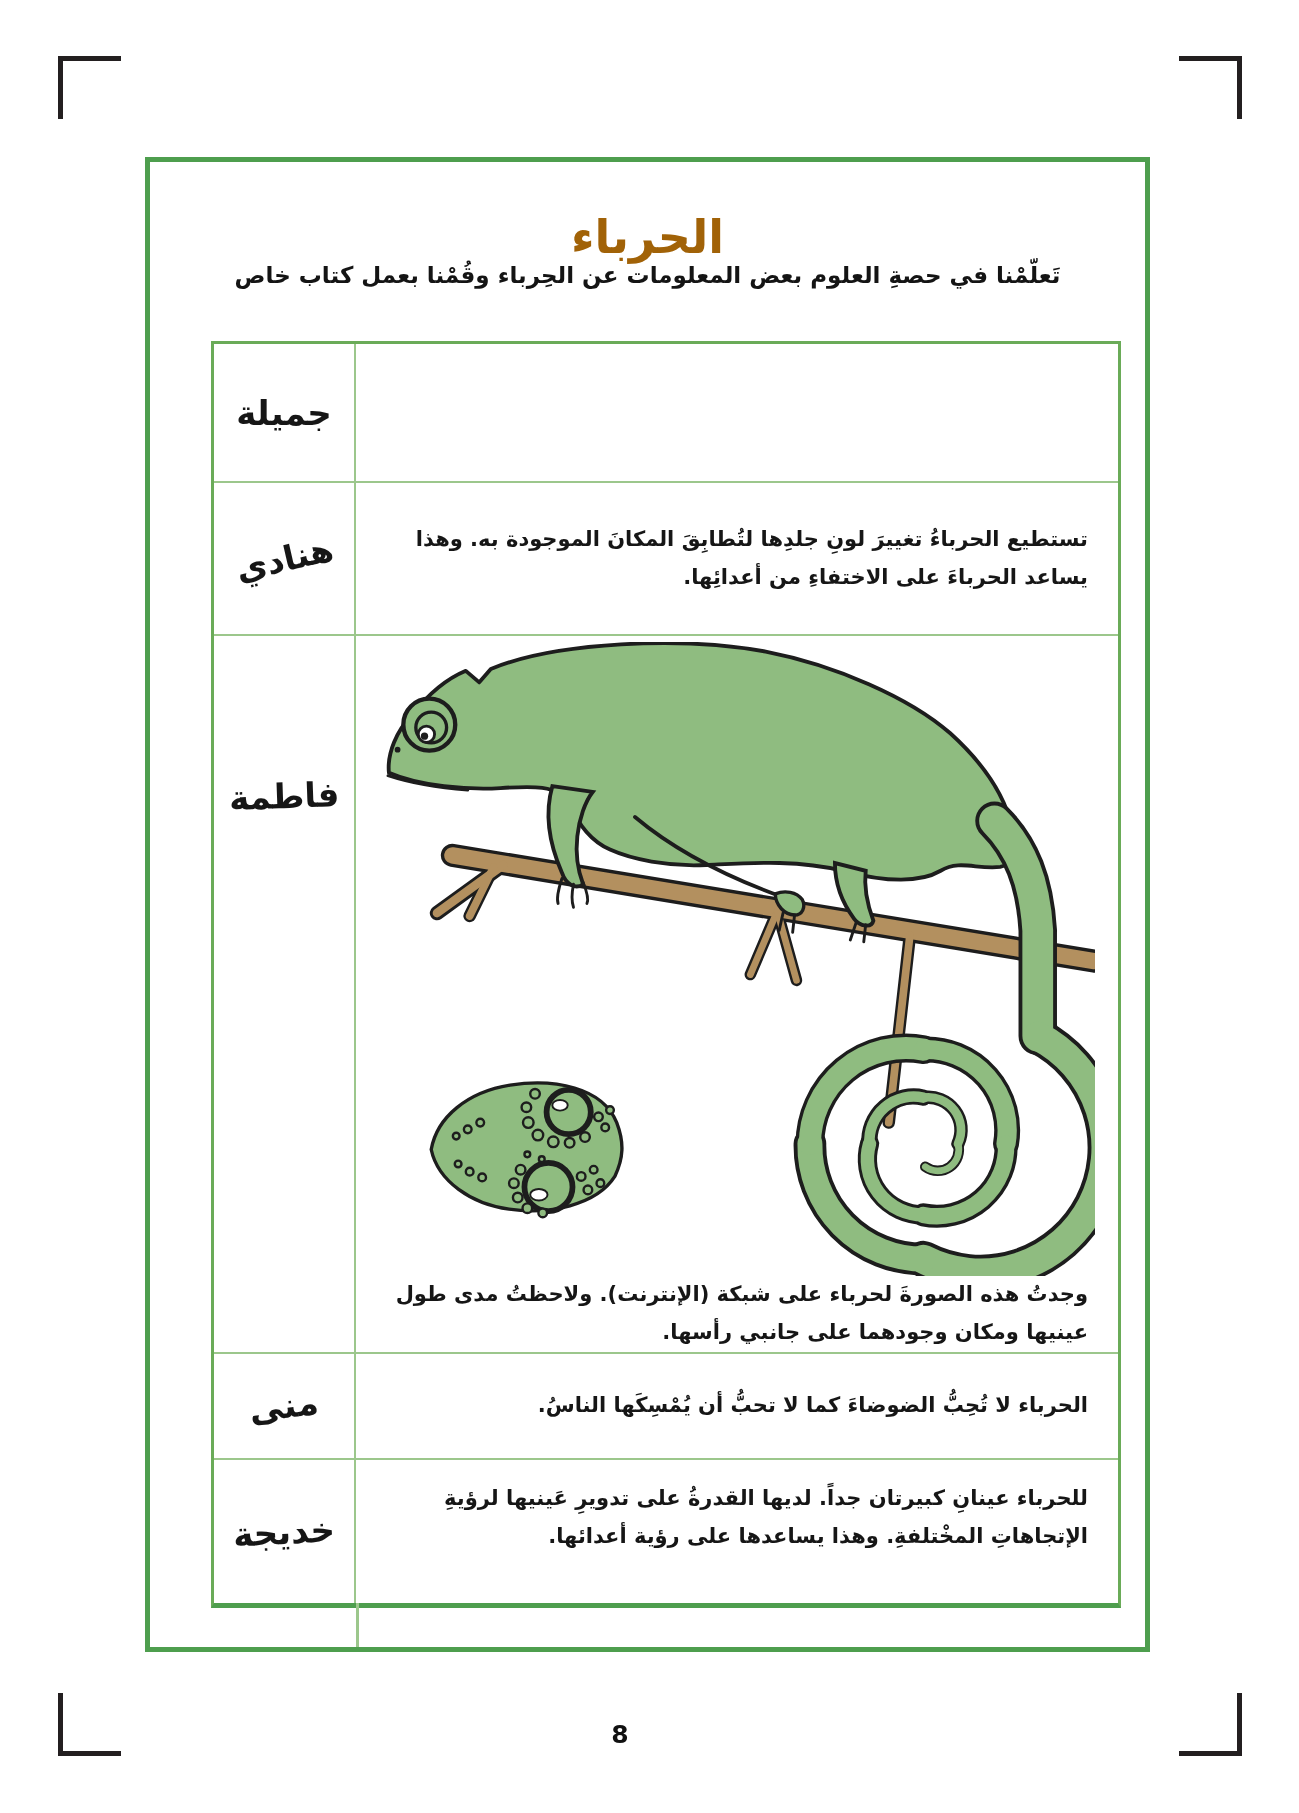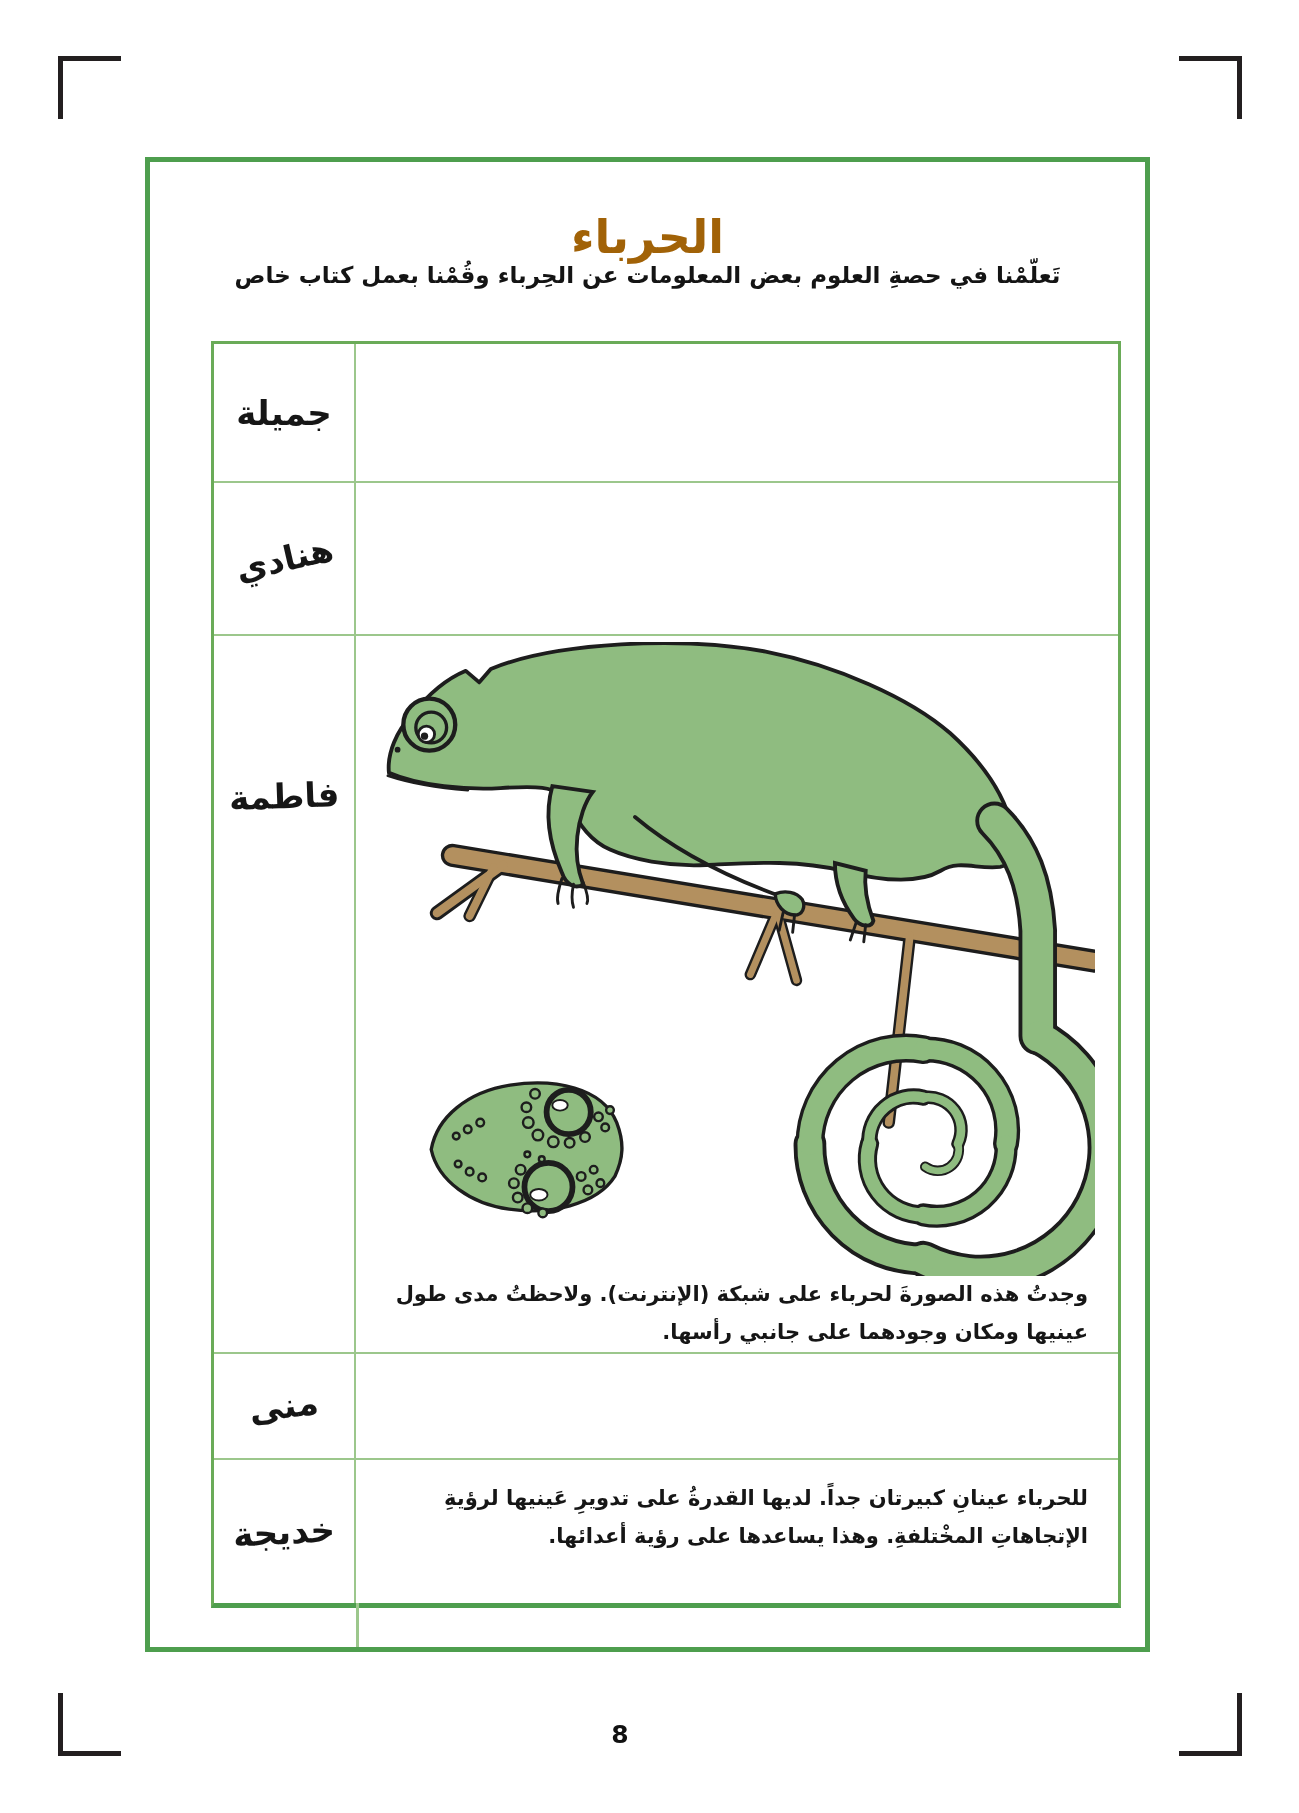--- a/index.html
+++ b/index.html
@@ -89,20 +89,23 @@
     <div class="row r1">
       <div class="name">
           <span>جميلة</span>
         </div>
     </div>
 
     <div class="row r2">
       <div class="name">
           <span>هنادي</span>
         </div>
+      <div class="content">
+        <p>تستطيع الحرباءُ تغييرَ لونِ جلدِها لتُطابِقَ المكانَ الموجودة به. وهذا يساعد الحرباءَ على الاختفاءِ من أعدائِها.</p>
+      </div>
     </div>
 
     <div class="row r3">
       <div class="name">
           <span>فاطمة</span>
         </div>
       <div class="content">
         <svg class="figure" width="722" height="660" viewBox="0 0 730 660" xmlns="http://www.w3.org/2000/svg">
 
           <g stroke-linecap="round" fill="none">
@@ -231,20 +234,23 @@
           </g>
         </svg>
         <p class="caption">وجدتُ هذه الصورةَ لحرباء على شبكة (الإنترنت). ولاحظتُ مدى طول عينيها ومكان وجودهما على جانبي رأسها.</p>
       </div>
     </div>
 
     <div class="row r4">
       <div class="name">
           <span>منى</span>
         </div>
+      <div class="content">
+        <p>الحرباء لا تُحِبُّ الضوضاءَ كما لا تحبُّ أن يُمْسِكَها الناسُ.</p>
+      </div>
     </div>
 
     <div class="row r5">
       <div class="name">
           <span>خديجة</span>
         </div>
       <div class="content">
         <p>للحرباء عينانِ كبيرتان جداً. لديها القدرةُ على تدويرِ عَينيها لرؤيةِ الإتجاهاتِ المخْتلفةِ. وهذا يساعدها على رؤية أعدائها.</p>
       </div>
     </div>

